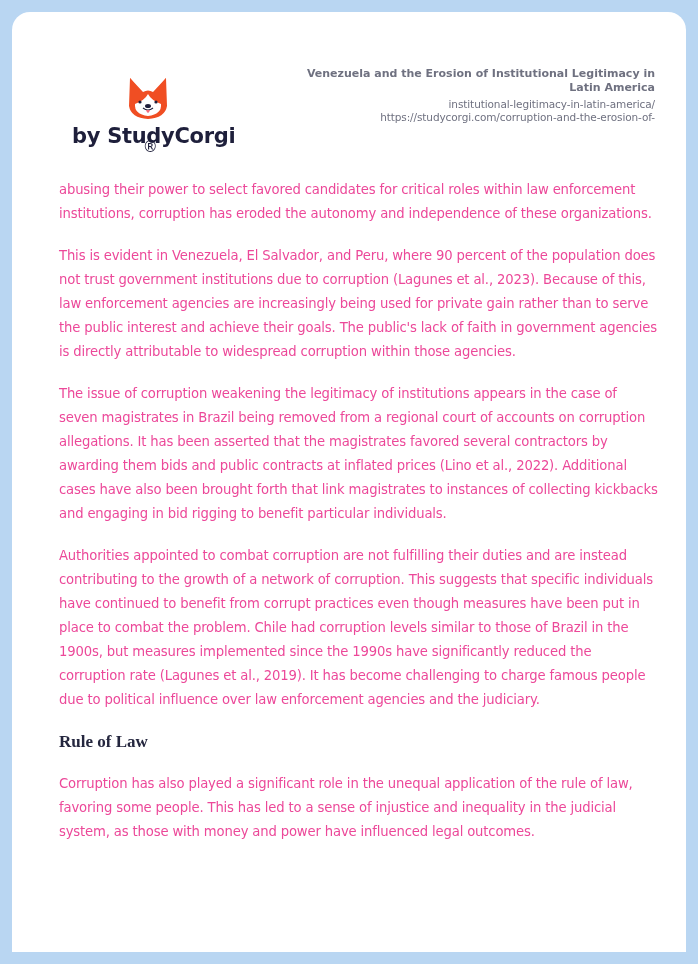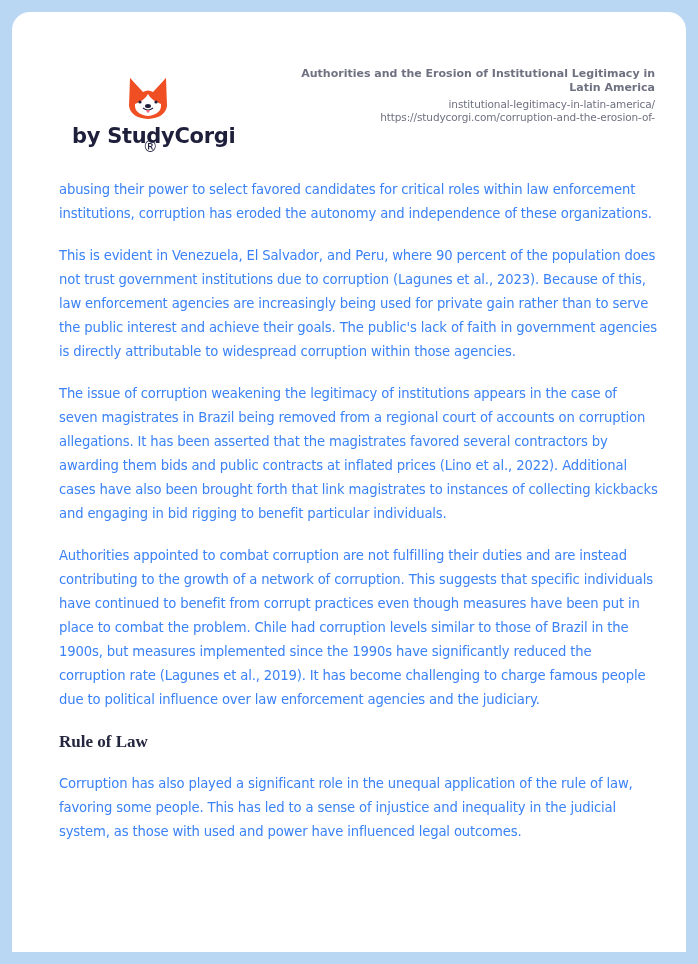--- a/index.html
+++ b/index.html
@@ -87,21 +87,21 @@
     .content {
       position: absolute;
       left: 47px;
       top: 166px;
       width: 600px;
     }
     .para {
       font-family: "DejaVu Sans", sans-serif;
       font-size: 13.2px;
       line-height: 24px;
-      color: #3b82f6;
+      color: #ec4899;
       margin: 0 0 18px 0;
       letter-spacing: -0.15px;
     }
     .section-heading {
       font-family: Liberation Serif, serif;
       font-weight: bold;
       font-size: 17px;
       line-height: 24px;
       color: #24263e;
       margin: 14px 0 18px 0;
@@ -130,30 +130,30 @@
 
         <path d="M16 32 Q21 36 26 32" stroke="#1e1f3b" stroke-width="1.2" fill="none"></path>
 
         <path d="M19 34 Q21 40 23 34 Z" fill="#f26b7a"></path>
       </svg>
       <span class="logo-text">by StudyCorgi</span>
       <span class="logo-reg">®</span>
     </div>
 
     <div class="meta">
-      <div class="meta-title">Authorities and the Erosion of Institutional Legitimacy in Latin America</div>
+      <div class="meta-title">Venezuela and the Erosion of Institutional Legitimacy in Latin America</div>
       <div class="meta-url">
         <div>institutional-legitimacy-in-latin-america/</div>
         <div>https://studycorgi.com/corruption-and-the-erosion-of-</div>
       </div>
     </div>
   </div>
 
   <div class="content">
     <p class="para">abusing their power to select favored candidates for critical roles within law enforcement institutions, corruption has eroded the autonomy and independence of these organizations.</p>
     <p class="para">This is evident in Venezuela, El Salvador, and Peru, where 90 percent of the population does not trust government institutions due to corruption (Lagunes et al., 2023). Because of this, law enforcement agencies are increasingly being used for private gain rather than to serve the public interest and achieve their goals. The public's lack of faith in government agencies is directly attributable to widespread corruption within those agencies.</p>
     <p class="para">The issue of corruption weakening the legitimacy of institutions appears in the case of seven magistrates in Brazil being removed from a regional court of accounts on corruption allegations. It has been asserted that the magistrates favored several contractors by awarding them bids and public contracts at inflated prices (Lino et al., 2022). Additional cases have also been brought forth that link magistrates to instances of collecting kickbacks and engaging in bid rigging to benefit particular individuals.</p>
     <p class="para">Authorities appointed to combat corruption are not fulfilling their duties and are instead contributing to the growth of a network of corruption. This suggests that specific individuals have continued to benefit from corrupt practices even though measures have been put in place to combat the problem. Chile had corruption levels similar to those of Brazil in the 1900s, but measures implemented since the 1990s have significantly reduced the corruption rate (Lagunes et al., 2019). It has become challenging to charge famous people due to political influence over law enforcement agencies and the judiciary.</p>
     <h2 class="section-heading">Rule of Law</h2>
-    <p class="para">Corruption has also played a significant role in the unequal application of the rule of law, favoring some people. This has led to a sense of injustice and inequality in the judicial system, as those with used and power have influenced legal outcomes.</p>
+    <p class="para">Corruption has also played a significant role in the unequal application of the rule of law, favoring some people. This has led to a sense of injustice and inequality in the judicial system, as those with money and power have influenced legal outcomes.</p>
   </div>
 
 </div>
 
 </body></html>

